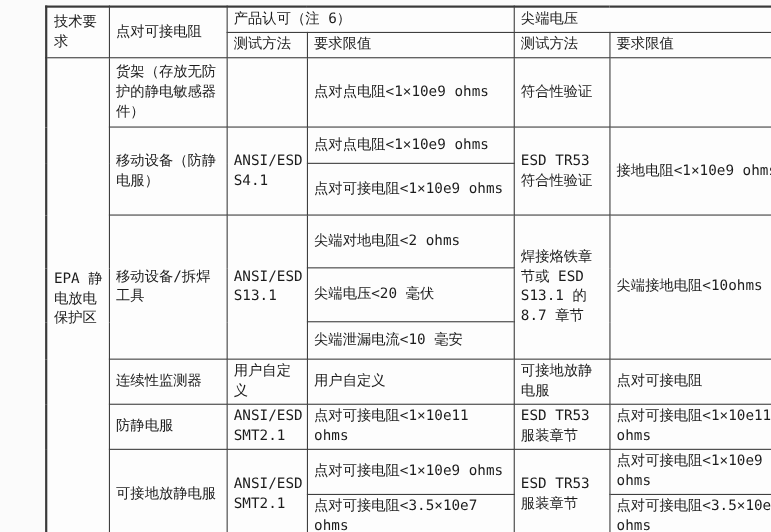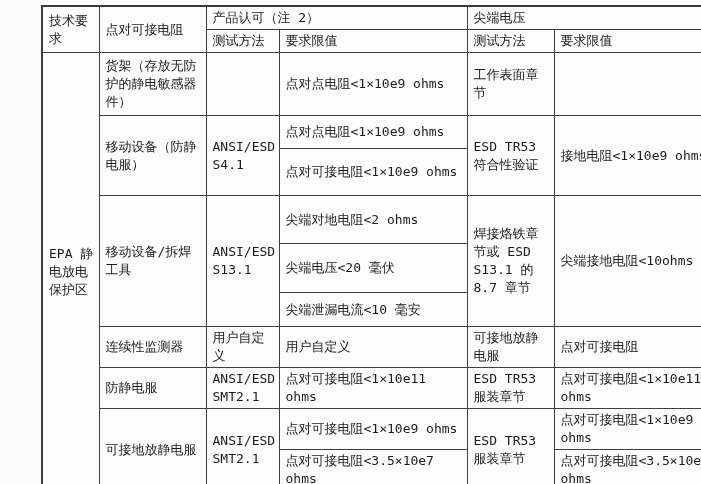--- a/index.html
+++ b/index.html
@@ -52,37 +52,37 @@
       <col style="width:73px">
       <col style="width:188px">
       <col style="width:87px">
       <col style="width:176px">
     </colgroup>
 
     <tbody>
         <tr class="h21">
       <td class="c" rowspan="2">技术要求</td>
       <td class="c" rowspan="2">点对可接电阻</td>
-      <td class="c" colspan="2">产品认可（注 2）</td>
+      <td class="c" colspan="2">产品认可（注 6）</td>
       <td class="c" colspan="2">尖端电压</td>
     </tr>
 
     <tr class="h21">
       <td>测试方法</td>
       <td>要求限值</td>
       <td>测试方法</td>
       <td>要求限值</td>
     </tr>
 
     <tr class="h63">
       <td class="c" rowspan="10">EPA 静电放电保护区</td>
       <td>货架（存放无防护的静电敏感器件）</td>
       <td></td>
       <td>点对点电阻&lt;1×10e9 ohms</td>
-      <td>工作表面章节</td>
+      <td>符合性验证</td>
       <td></td>
     </tr>
 
     <tr class="h33">
       <td class="c" rowspan="2">移动设备（防静电服）</td>
       <td class="c" rowspan="2">ANSI/ESD S4.1</td>
       <td>点对点电阻&lt;1×10e9 ohms</td>
       <td rowspan="2">ESD TR53 符合性验证</td>
       <td rowspan="2">接地电阻&lt;1×10e9 ohms</td>
     </tr>

